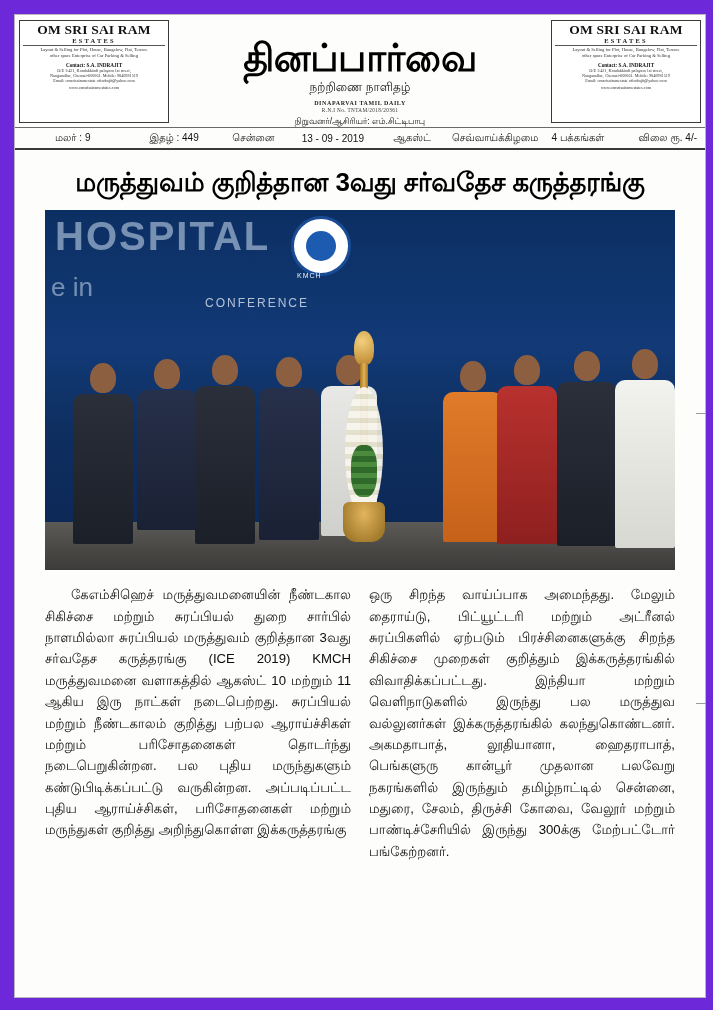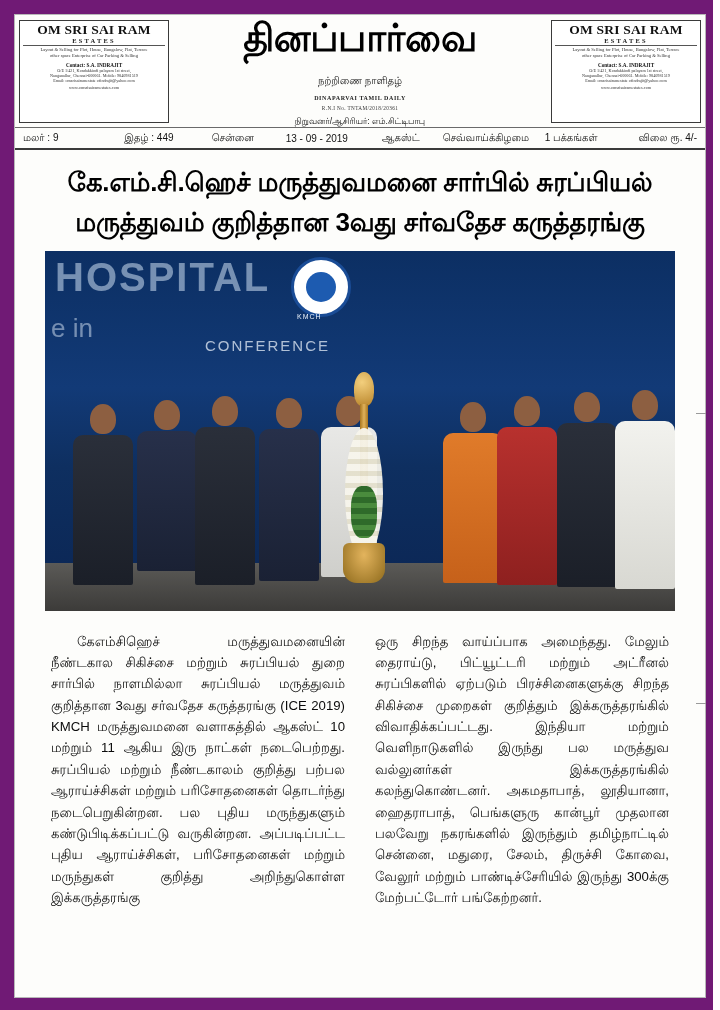--- a/index.html
+++ b/index.html
@@ -7,21 +7,21 @@
     padding: 0;
     background: #ffffff;
   }
   body {
     font-family: "Liberation Serif", serif;
   }
   .page {
     width: 713px;
     height: 1010px;
     position: relative;
-    background: #701a75;
+    background: #6d28d9;
     overflow: hidden;
     box-sizing: border-box;
   }
   .paper {
     position: absolute;
     left: 14px;
     top: 14px;
     width: 692px;
     height: 984px;
     border: 1px solid #b8b8b8;
@@ -92,36 +92,36 @@
     font-size: 4.2px;
     color: #333;
     text-align: center;
     margin-top: 1px;
   }
   .masthead-center {
     flex: 1;
     display: flex;
     flex-direction: column;
     align-items: center;
-    justify-content: space-between;
+    justify-content: flex-end;
     padding-top: 4px;
   }
   .paper-name {
     font-family: "Liberation Sans", sans-serif;
     font-weight: bold;
     font-size: 38px;
     color: #000;
     line-height: 1.05;
     letter-spacing: -0.5px;
   }
   .paper-tagline {
     font-family: "Liberation Sans", sans-serif;
-    font-size: 10px;
+    font-size: 12px;
     color: #111;
-    margin-top: 14px;
+    margin-top: 1px;
   }
   .paper-eng {
     font-family: "Liberation Serif", serif;
     font-size: 6px;
     font-weight: bold;
     letter-spacing: 0.6px;
     color: #222;
     margin-top: 5px;
   }
   .paper-eng2 {
@@ -147,21 +147,21 @@
     font-size: 10px;
     color: #111;
     padding: 0 8px;
     box-sizing: border-box;
   }
   .info-cell {
     flex: 1;
     text-align: center;
     white-space: nowrap;
   }
-  .info-cell.left { text-align: left; }
+  .info-cell.left { text-align: left; margin-left: 32px; }
   .info-cell.right { text-align: right; }
   
   .headline {
     padding: 12px 14px 6px 14px;
     text-align: center;
     font-family: "Liberation Sans", sans-serif;
     font-weight: bold;
     font-size: 26px;
     line-height: 1.55;
     color: #000;
@@ -215,21 +215,21 @@
     left: 252px; top: 62px;
     font-family: "Liberation Sans", sans-serif;
     font-size: 7px;
     color: #e9f1fa;
     letter-spacing: 1px;
   }
   .photo-banner-text {
     position: absolute;
     left: 160px; top: 86px;
     font-family: "Liberation Sans", sans-serif;
-    font-size: 15px;
+    font-size: 12px;
     letter-spacing: 2px;
     color: #e6eef8;
     opacity: 0.75;
   }
   .floor {
     position: absolute; left: 0; right: 0; bottom: 0; height: 48px;
     background: linear-gradient(180deg, #5b5a57 0%, #3c3b39 100%);
   }
   .person {
     position: absolute;
@@ -287,21 +287,21 @@
   }
   .col {
     flex: 1;
     font-family: "Liberation Sans", sans-serif;
     font-size: 13.2px;
     line-height: 1.62;
     color: #0b0b0b;
     text-align: justify;
     text-justify: inter-word;
   }
-  .col p { margin: 6px; }
+  .col p { margin: 0; }
   .col p.indent { text-indent: 26px; }
   .edge-tick {
     position: absolute;
     right: -1px;
     width: 10px;
     height: 1px;
     background: #9a9a9a;
   }
 </style>
 </head>
@@ -345,26 +345,25 @@
       </div>
     </div>
 
     <div class="info-strip">
       <div class="info-cell left">மலர் : 9</div>
       <div class="info-cell">இதழ் : 449</div>
       <div class="info-cell">சென்னை</div>
       <div class="info-cell">13 - 09 - 2019</div>
       <div class="info-cell">ஆகஸ்ட்</div>
       <div class="info-cell">செவ்வாய்க்கிழமை</div>
-      <div class="info-cell">1  பக்கங்கள்</div>
+      <div class="info-cell">4  பக்கங்கள்</div>
       <div class="info-cell right">விலை ரூ. 4/-</div>
     </div>
 
     <div class="headline">
-      <div>கே.எம்.சி.ஹெச் மருத்துவமனை சார்பில் சுரப்பியல்</div>
       <div>மருத்துவம் குறித்தான 3வது சர்வதேச கருத்தரங்கு</div>
     </div>
 
     <div class="photo-wrap">
       <div class="photo-bg-band"></div>
       <div class="photo-hosp-text">HOSPITAL</div>
       <div class="photo-sub-text">e in</div>
 
       <div class="photo-logo">
         <div class="photo-logo-inner"></div>

